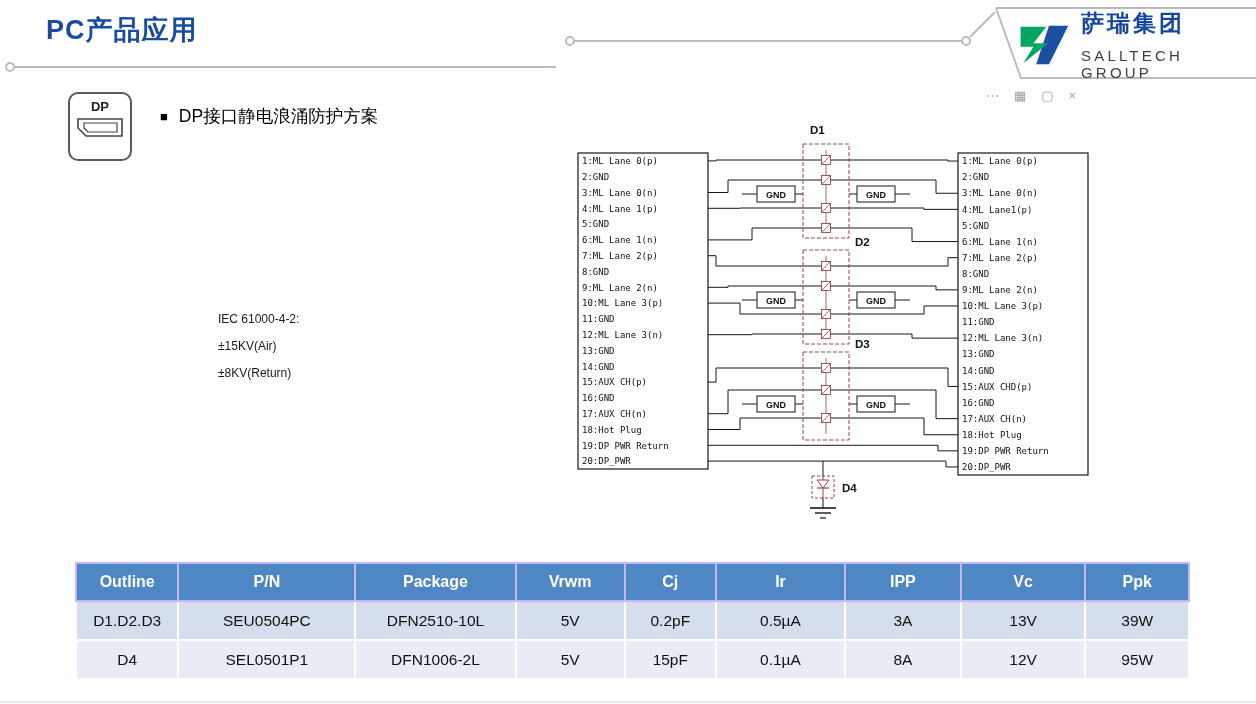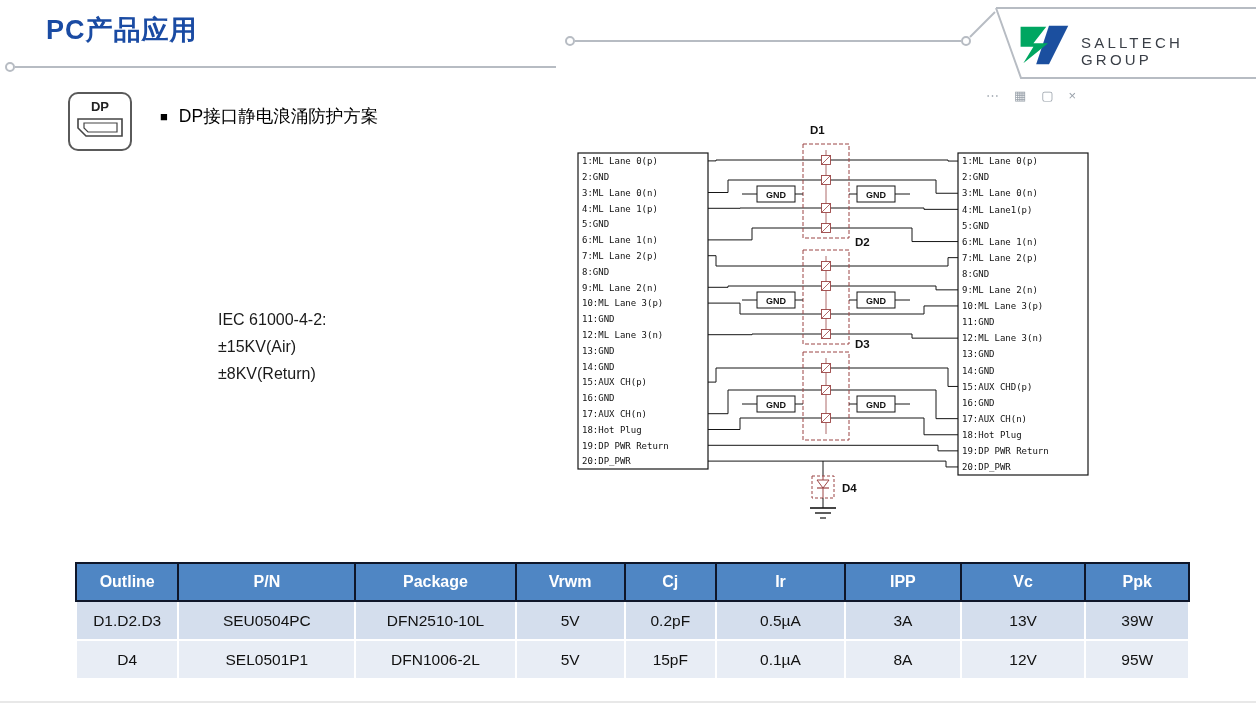--- a/index.html
+++ b/index.html
@@ -16,50 +16,50 @@
     left:46px; top:12px; font-size:27px; font-weight:bold;
     color:#1a4ba3; letter-spacing:1px;
   }
 
   #logo { left:1016px; top:14px; width:236px; height:62px; display:flex; align-items:center; }
   #logo-mark { width:58px; height:52px; margin-right:10px; }
   #logo-name-cn { font-size:23px; font-weight:bold; color:#17479d; letter-spacing:3px; line-height:26px; }
   #logo-name-en { font-size:15px; color:#3a3f47; letter-spacing:3.2px; margin-top:11px; }
 
   #dp-badge {
-    left:68px; top:92px; width:64px; height:59px; background:#fff;
+    left:68px; top:92px; width:64px; height:69px; background:#fff;
     border:2px solid #5a5a5a; border-radius:10px; text-align:center;
   }
   #dp-badge-label { font-size:13px; font-weight:bold; margin-top:5px; color:#222; }
   #dp-badge svg { display:block; margin:3px auto 0; }
 
   #section-title { left:160px; top:104px; display:flex; align-items:center; }
   #section-bullet { font-size:13px; margin-right:11px; color:#000; }
   #section-title-text { font-size:17.5px; font-weight:normal; color:#000; }
 
-  #iec-block { left:218px; top:306px; font-size:16px; line-height:27px; color:#1a1a1a; }
+  #iec-block { left:218px; top:306px; font-size:12px; line-height:27px; color:#1a1a1a; }
 
   #float-toolbar {
     left:986px; top:88px; width:120px; display:flex; gap:15px;
     color:#99a1aa; font-size:13px; align-items:center;
   }
   #float-toolbar span { cursor:pointer; }
 
   #dp-diagram { left:570px; top:118px; width:525px; height:420px; }
   #dp-diagram text.pin  { font:9px "DejaVu Sans Mono", monospace; fill:#111; }
   #dp-diagram text.dlabel { font:bold 11.5px "Liberation Sans", sans-serif; fill:#111; }
   #dp-diagram text.gnd { font:bold 9px "Liberation Sans", sans-serif; fill:#111; }
 
   #parts-table {
     position:absolute; left:75px; top:562px; width:1115px;
     border-collapse:collapse; table-layout:fixed; text-align:center;
   }
   #parts-table th {
     background:#4f86c4; color:#fff; font-size:16px; font-weight:bold;
-    height:38px; border:2px solid #0f172a;
+    height:38px; border:2px solid #c4b5fd;
   }
   #parts-table td { font-size:15.5px; height:39px; border:2px solid #fff; color:#111; }
   #parts-table tbody tr:nth-child(1) td { background:#d4deed; }
   #parts-table tbody tr:nth-child(2) td { background:#e8edf5; }
   #parts-table th:nth-child(1){width:9.2%;}  #parts-table th:nth-child(2){width:15.9%;}
   #parts-table th:nth-child(3){width:14.4%;} #parts-table th:nth-child(4){width:9.8%;}
   #parts-table th:nth-child(5){width:8.2%;}  #parts-table th:nth-child(6){width:11.6%;}
   #parts-table th:nth-child(7){width:10.4%;} #parts-table th:nth-child(8){width:11.2%;}
   #parts-table th:nth-child(9){width:9.3%;}
 
@@ -79,20 +79,21 @@
 </svg>
 
 <h1 id="page-title" class="abs">PC产品应用</h1>
 
 <div id="logo" class="abs">
   <svg id="logo-mark" viewBox="0 0 60 54">
     <polygon points="36,6 57,6 36,48 22,48" fill="#1b4f9f"></polygon>
     <path d="M5,7 L33,7 L19,25 L35,25 L8,47 L19,29 L5,29 Z" fill="#00a661"></path>
   </svg>
   <div id="logo-text">
+    <div id="logo-name-cn">萨瑞集团</div>
     <div id="logo-name-en">SALLTECH GROUP</div>
   </div>
 </div>
 
 <div id="dp-badge" class="abs">
   <div id="dp-badge-label">DP</div>
   <svg width="50" height="22" viewBox="0 0 50 22">
     <path d="M3,2 H47 V19 H11 L3,11 Z" fill="none" stroke="#444" stroke-width="1.6"></path>
     <path d="M9,6 H42 V15 H13 L9,11 Z" fill="none" stroke="#444" stroke-width="1.2"></path>
   </svg>

